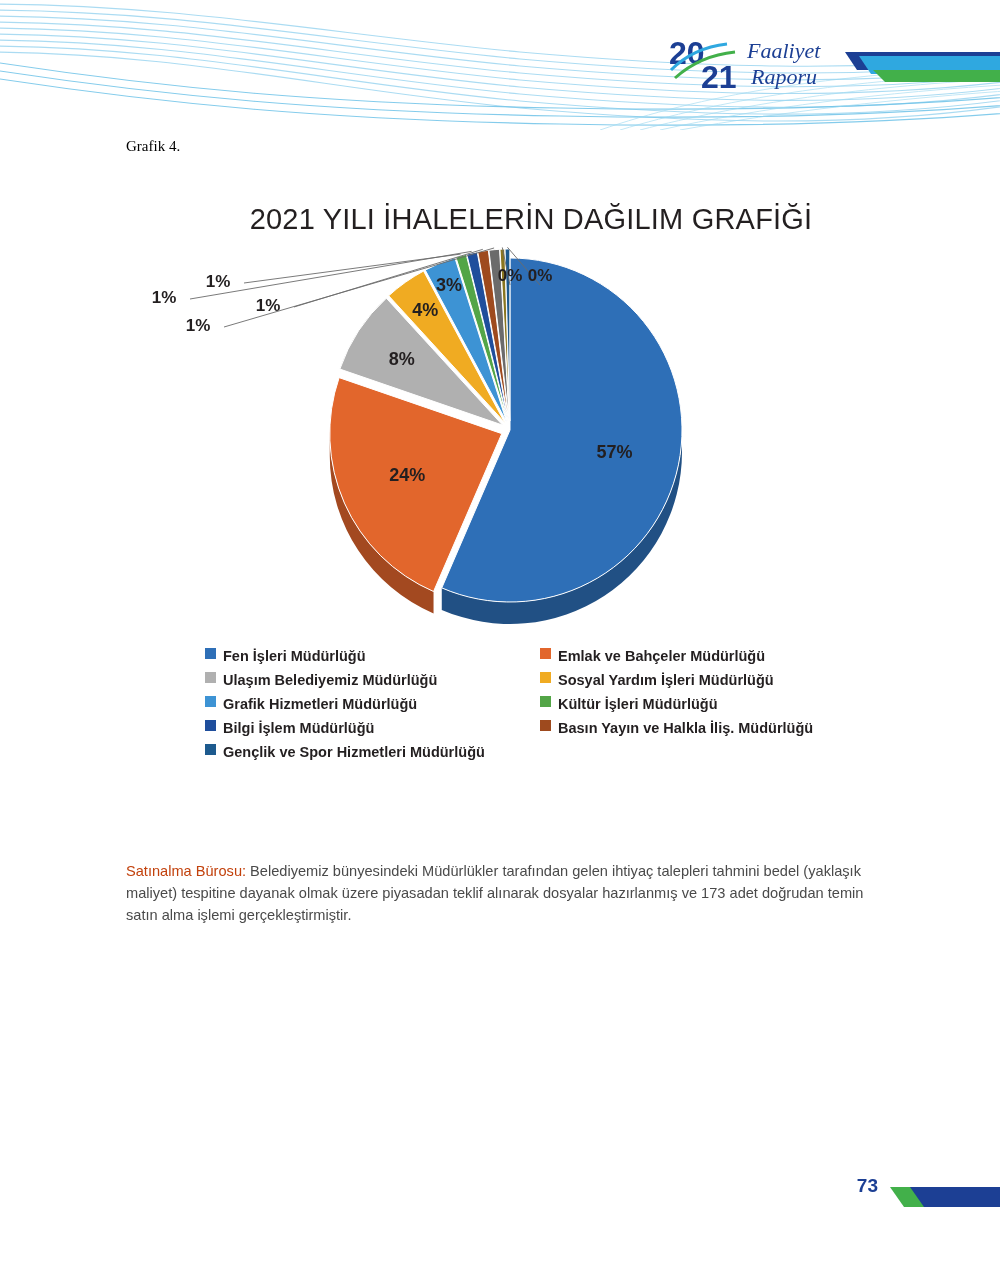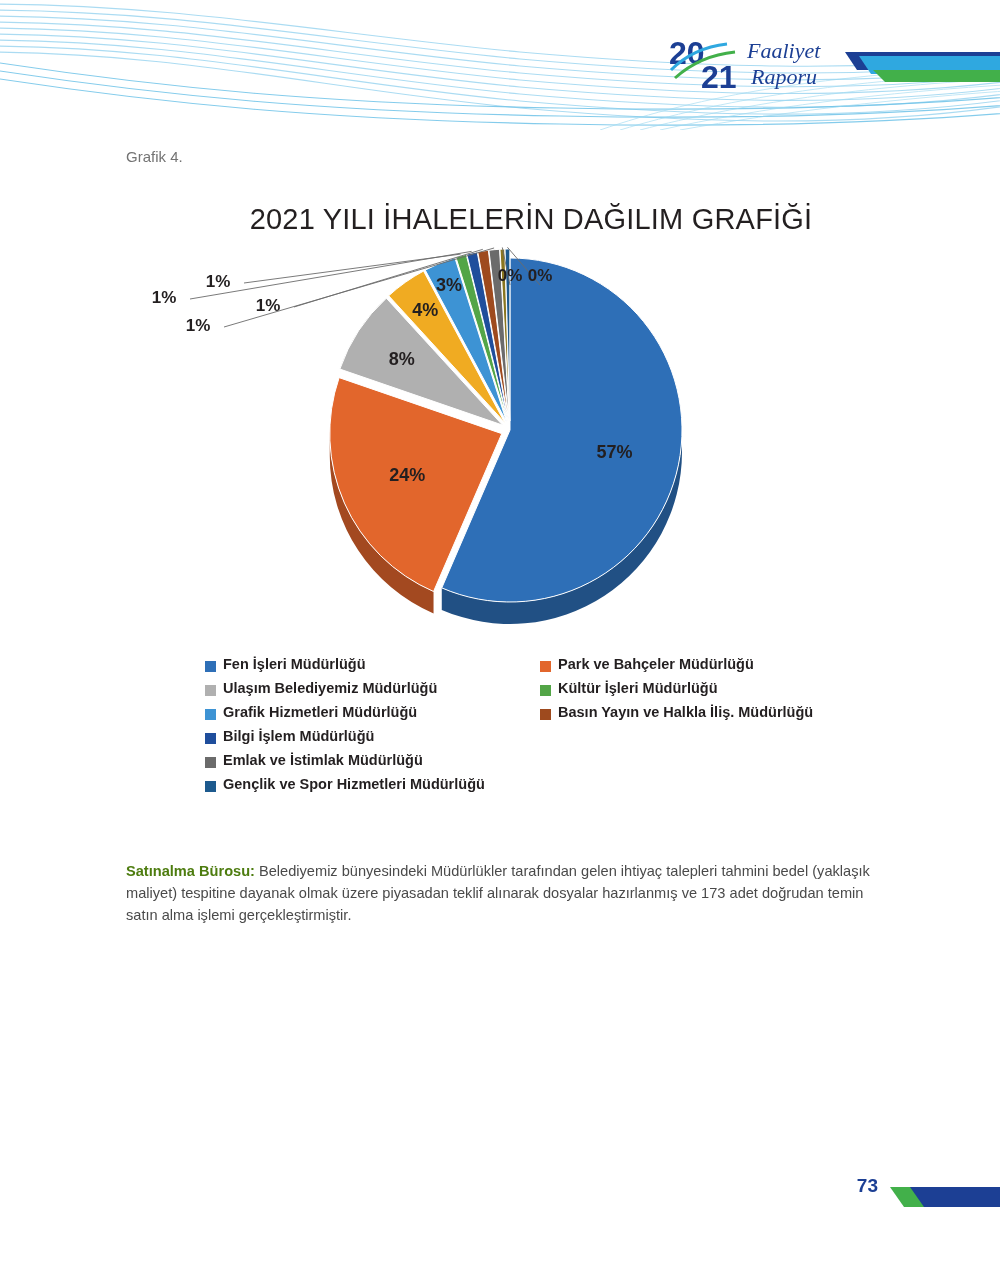--- a/index.html
+++ b/index.html
@@ -36,25 +36,25 @@
     position: absolute;
     top: 48px;
     left: 845px;
     width: 155px;
     height: 38px;
   }
 
   
   .fig-label {
     position: absolute;
-    top: 148px;
+    top: 138px;
     left: 126px;
     font-size: 15px;
-    color: #737373;
-    font-family: Liberation Sans, sans-serif;
+    color: #000000;
+    font-family: Liberation Serif, serif;
   }
 
   
   .chart-title {
     position: absolute;
     top: 203px;
     left: 0;
     width: 1000px;
     text-align: center;
     font-size: 29px;
@@ -83,21 +83,21 @@
     height: 140px;
   }
   .legend-col {
     position: absolute;
     top: 0;
   }
   .legend-col.left { left: 0; width: 330px; }
   .legend-col.right { left: 335px; width: 305px; }
   .legend-item {
     display: flex;
-    align-items: flex-end;
+    align-items: flex-start;
     height: 24px;
     font-size: 14.5px;
     color: #231f20;
     font-weight: bold;
   }
   .legend-swatch {
     width: 11px;
     height: 11px;
     margin-right: 7px;
     flex: 0 0 auto;
@@ -107,22 +107,22 @@
   .paragraph {
     position: absolute;
     top: 860px;
     left: 126px;
     width: 752px;
     font-size: 14.6px;
     line-height: 1.52;
     color: #4a4a4a;
   }
   .paragraph b {
-    color: #4d7c0f;
-    font-weight: bold;
+    color: #c2410c;
+    font-weight: normal;
   }
 
   
   .page-number {
     position: absolute;
     bottom: 64px;
     right: 122px;
     font-size: 19px;
     font-weight: bold;
     color: #1c3f94;
@@ -244,32 +244,32 @@
     </div>
     <div class="legend-item">
       <span class="legend-swatch" style="background: rgb(61, 147, 212);"></span>
       <span>Grafik Hizmetleri Müdürlüğü</span>
     </div>
     <div class="legend-item">
       <span class="legend-swatch" style="background: rgb(31, 78, 156);"></span>
       <span>Bilgi İşlem Müdürlüğü</span>
     </div>
     <div class="legend-item">
-      <span class="legend-swatch" style="background: rgb(107, 107, 107);"></span>
-      <span>Emlak ve İstimlak Müdürlüğü</span>
-    </div>
-    <div class="legend-item">
       <span class="legend-swatch" style="background: rgb(29, 90, 142);"></span>
       <span>Gençlik ve Spor Hizmetleri Müdürlüğü</span>
     </div>
   </div>
   <div class="legend-col right">
     <div class="legend-item">
       <span class="legend-swatch" style="background: rgb(226, 102, 44);"></span>
-      <span>Park ve Bahçeler Müdürlüğü</span>
+      <span>Emlak ve Bahçeler Müdürlüğü</span>
+    </div>
+    <div class="legend-item">
+      <span class="legend-swatch" style="background: rgb(240, 171, 34);"></span>
+      <span>Sosyal Yardım İşleri Müdürlüğü</span>
     </div>
     <div class="legend-item">
       <span class="legend-swatch" style="background: rgb(83, 165, 71);"></span>
       <span>Kültür İşleri Müdürlüğü</span>
     </div>
     <div class="legend-item">
       <span class="legend-swatch" style="background: rgb(158, 74, 30);"></span>
       <span>Basın Yayın ve Halkla İliş. Müdürlüğü</span>
     </div>
   </div>

